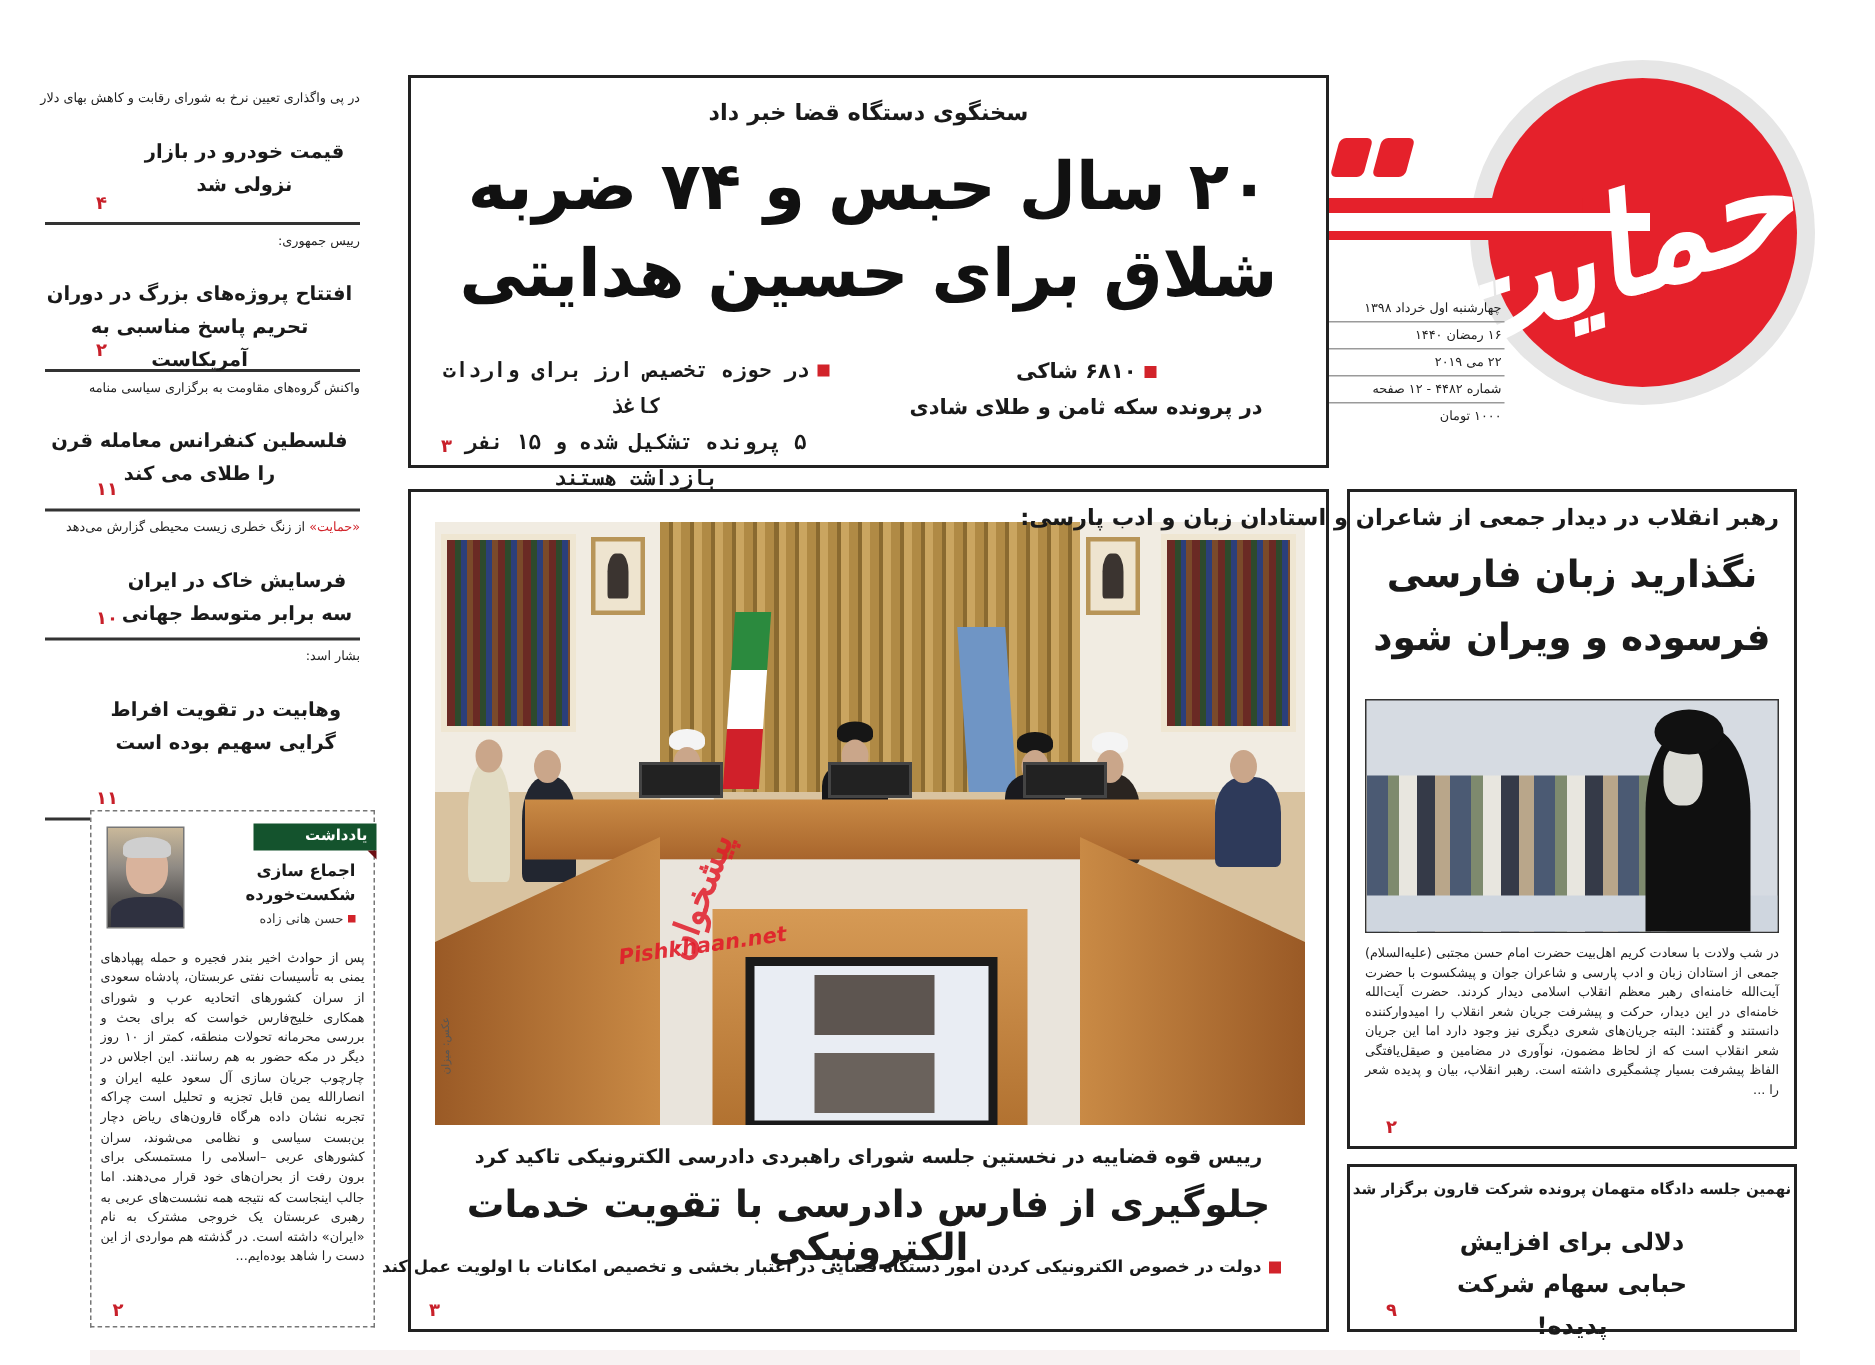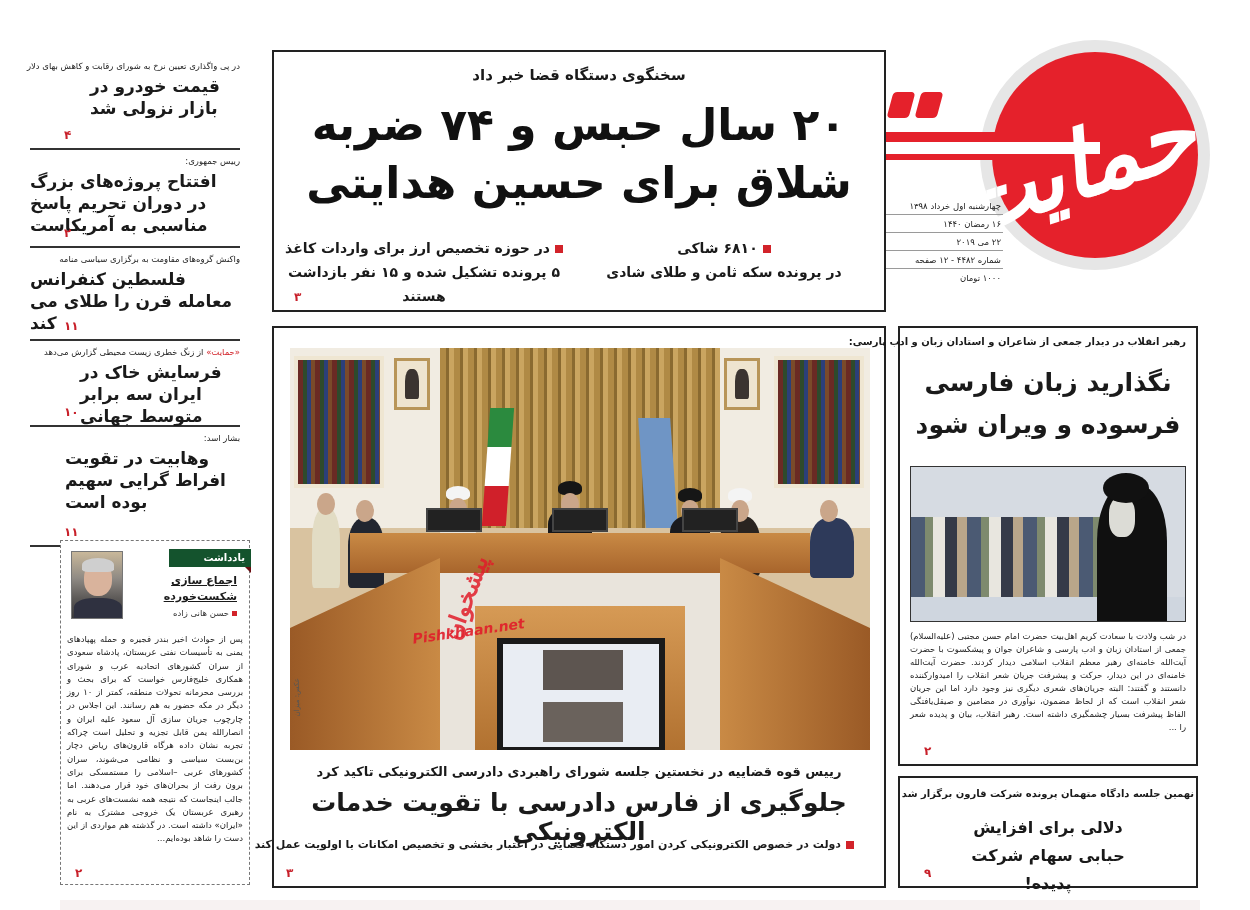--- a/index.html
+++ b/index.html
@@ -22,41 +22,41 @@
   #issue-info { position: absolute; left: 0; top: 147px; width: 118px; direction: rtl; }
   #issue-info .row { font-size: 8.5px; line-height: 18px; height: 18px; border-bottom: 1px solid #9a9a9a; white-space: nowrap; color: #222; text-align: right; padding-right: 2px; }
   #issue-info .row:last-child { border-bottom: none; }
 
   
   #lead-box { left: 272px; top: 50px; width: 614px; height: 262px; border: 2px solid #222; background: #fff; }
   #lead-kicker { position: absolute; top: 14px; width: 100%; text-align: center; font-size: 15px; font-weight: bold; direction: rtl; }
   #lead-title { position: absolute; top: 44px; left: 10px; right: 10px; text-align: center; font-size: 44px; line-height: 58px; font-weight: bold; direction: rtl; color: #111; letter-spacing: -1px; }
   .lead-sub { position: absolute; top: 184px; width: 280px; text-align: center; font-size: 14px; line-height: 24px; font-weight: bold; direction: rtl; }
   #lead-sub-right { right: 20px; }
-  #lead-sub-left { left: 10px; }
+  #lead-sub-left { left: 10px; font-family: Liberation Mono, monospace; }
   .sq { display: inline-block; width: 8px; height: 8px; background: #d2232a; margin-left: 5px; vertical-align: middle; }
   #lead-page { position: absolute; left: 20px; bottom: 6px; }
 
   
   #briefs { left: 30px; top: 55px; width: 210px; direction: rtl; }
   .brief { position: relative; border-bottom: 2px solid #333; padding: 6px 0 8px 0; }
   .brief .kicker { font-size: 8.5px; color: #222; text-align: right; white-space: nowrap; }
   .brief .kicker .hl { color: #d2232a; }
-  .brief .title { font-size: 17px; line-height: 22px; font-weight: bold; text-align: left; margin-top: 4px; padding-right: 4px; }
+  .brief .title { font-size: 13px; line-height: 22px; font-weight: bold; text-align: center; margin-top: 20px; padding-right: 4px; }
   .brief .pnum { position: absolute; left: 34px; bottom: 6px; }
 
   
   #opinion { left: 60px; top: 540px; width: 190px; height: 345px; border: 1px dashed #777; background: #fff; direction: rtl; }
   #opinion-tag { position: absolute; right: -2px; top: 8px; width: 82px; height: 18px; background: #14532d; color: #fff; font-size: 10px; font-weight: bold; line-height: 18px; padding-right: 6px; }
   #opinion-tag::after { content: ""; position: absolute; right: 0; bottom: -6px; border-top: 6px solid #6b0e12; border-left: 6px solid transparent; }
   #opinion-photo { position: absolute; left: 10px; top: 10px; width: 52px; height: 68px; background: linear-gradient(180deg,#c9b89a 0%,#8f8a84 40%,#5d5a58 70%,#3a3a3c 100%); border: 1px solid #777; overflow: hidden; }
   #opinion-photo .face { position: absolute; left: 12px; top: 10px; width: 28px; height: 34px; border-radius: 45%; background: #d9b39c; }
   #opinion-photo .hair { position: absolute; left: 10px; top: 6px; width: 32px; height: 14px; border-radius: 50% 50% 20% 20%; background: #cfcfcf; }
   #opinion-photo .suit { position: absolute; left: 2px; top: 46px; width: 48px; height: 24px; border-radius: 40% 40% 0 0; background: #2f3140; }
-  #opinion-title { position: absolute; right: 12px; top: 32px; width: 100px; font-size: 11px; line-height: 16px; font-weight: bold; text-align: right; text-decoration: underline; }
+  #opinion-title { position: absolute; right: 12px; top: 32px; width: 100px; font-size: 11px; line-height: 16px; font-weight: bold; text-align: right; }
   #opinion-author { position: absolute; right: 12px; top: 67px; font-size: 8.5px; color: #333; }
   #opinion-author .sq { width: 5px; height: 5px; margin-left: 3px; }
   #opinion-body { position: absolute; right: 6px; left: 6px; top: 92px; font-size: 8.5px; line-height: 13.3px; text-align: justify; color: #222; }
   #opinion-page { position: absolute; left: 14px; bottom: 4px; }
 
   
   #main-box { left: 272px; top: 326px; width: 614px; height: 562px; border: 2px solid #222; background: #fff; }
   #main-photo { position: absolute; left: 16px; top: 20px; width: 580px; height: 402px; overflow: hidden; background: #d9c3a0; }
   
   .shelf { position: absolute; top: 8px; width: 90px; height: 132px; background: repeating-linear-gradient(90deg,#6a2a24 0 5px,#2e4a2c 5px 9px,#2b3f7a 9px 13px,#7a4a2a 13px 17px); border: 4px solid #efe6d2; }
@@ -84,21 +84,21 @@
   #watermark-fa { position: absolute; left: 132px; top: 235px; font-family: "DejaVu Serif", serif; font-weight: bold; color: #e11d2a; font-size: 24px; transform: rotate(-70deg); opacity: 0.85; }
   #photo-credit { position: absolute; left: 3px; top: 330px; font-size: 7px; color: #555; writing-mode: vertical-rl; transform: rotate(180deg); }
 
   #main-kicker { position: absolute; top: 436px; width: 100%; text-align: center; font-size: 13px; font-weight: bold; direction: rtl; }
   #main-title { position: absolute; top: 460px; width: 100%; text-align: center; font-size: 25px; font-weight: bold; direction: rtl; letter-spacing: -0.5px; }
   #main-sub { position: absolute; top: 510px; right: 30px; left: 20px; text-align: right; font-size: 11px; font-weight: bold; direction: rtl; white-space: nowrap; }
   #main-page { position: absolute; left: 12px; bottom: 6px; }
 
   
   #leader-box { left: 898px; top: 326px; width: 300px; height: 440px; border: 2px solid #222; background: #fff; direction: rtl; }
-  #leader-kicker { position: absolute; top: 8px; right: 10px; font-size: 10px; font-weight: bold; white-space: nowrap; }
+  #leader-kicker { position: absolute; top: 8px; right: 10px; font-size: 15px; font-weight: bold; white-space: nowrap; }
   #leader-title { position: absolute; top: 34px; width: 100%; text-align: center; font-size: 25px; line-height: 42px; font-weight: bold; }
   #leader-photo { position: absolute; left: 10px; top: 138px; width: 276px; height: 156px; background: #d6dbe2; overflow: hidden; border: 1px solid #333; }
   #leader-photo .crowd { position: absolute; left: 0; top: 50px; width: 200px; height: 106px; background: repeating-linear-gradient(90deg,#4b5a73 0 14px,#7e8a6e 14px 22px,#e8e6df 22px 34px,#353a48 34px 46px,#b9a68a 46px 56px); }
   #leader-photo .floor { position: absolute; left: 0; top: 130px; width: 100%; height: 26px; background: #cfd6df; }
   #leader-photo .cleric { position: absolute; right: 18px; top: 18px; width: 70px; height: 140px; background: #101010; border-radius: 40% 40% 0 0; }
   #leader-photo .cleric-turban { position: absolute; right: 36px; top: 6px; width: 46px; height: 30px; background: #111; border-radius: 50%; }
   #leader-photo .cleric-face { position: absolute; right: 50px; top: 30px; width: 26px; height: 40px; background: #dcdcd6; border-radius: 40%; }
   #leader-body { position: absolute; top: 302px; right: 10px; left: 10px; font-size: 8.5px; line-height: 13px; text-align: justify; color: #222; }
   #leader-page { position: absolute; left: 24px; bottom: 6px; }
 

